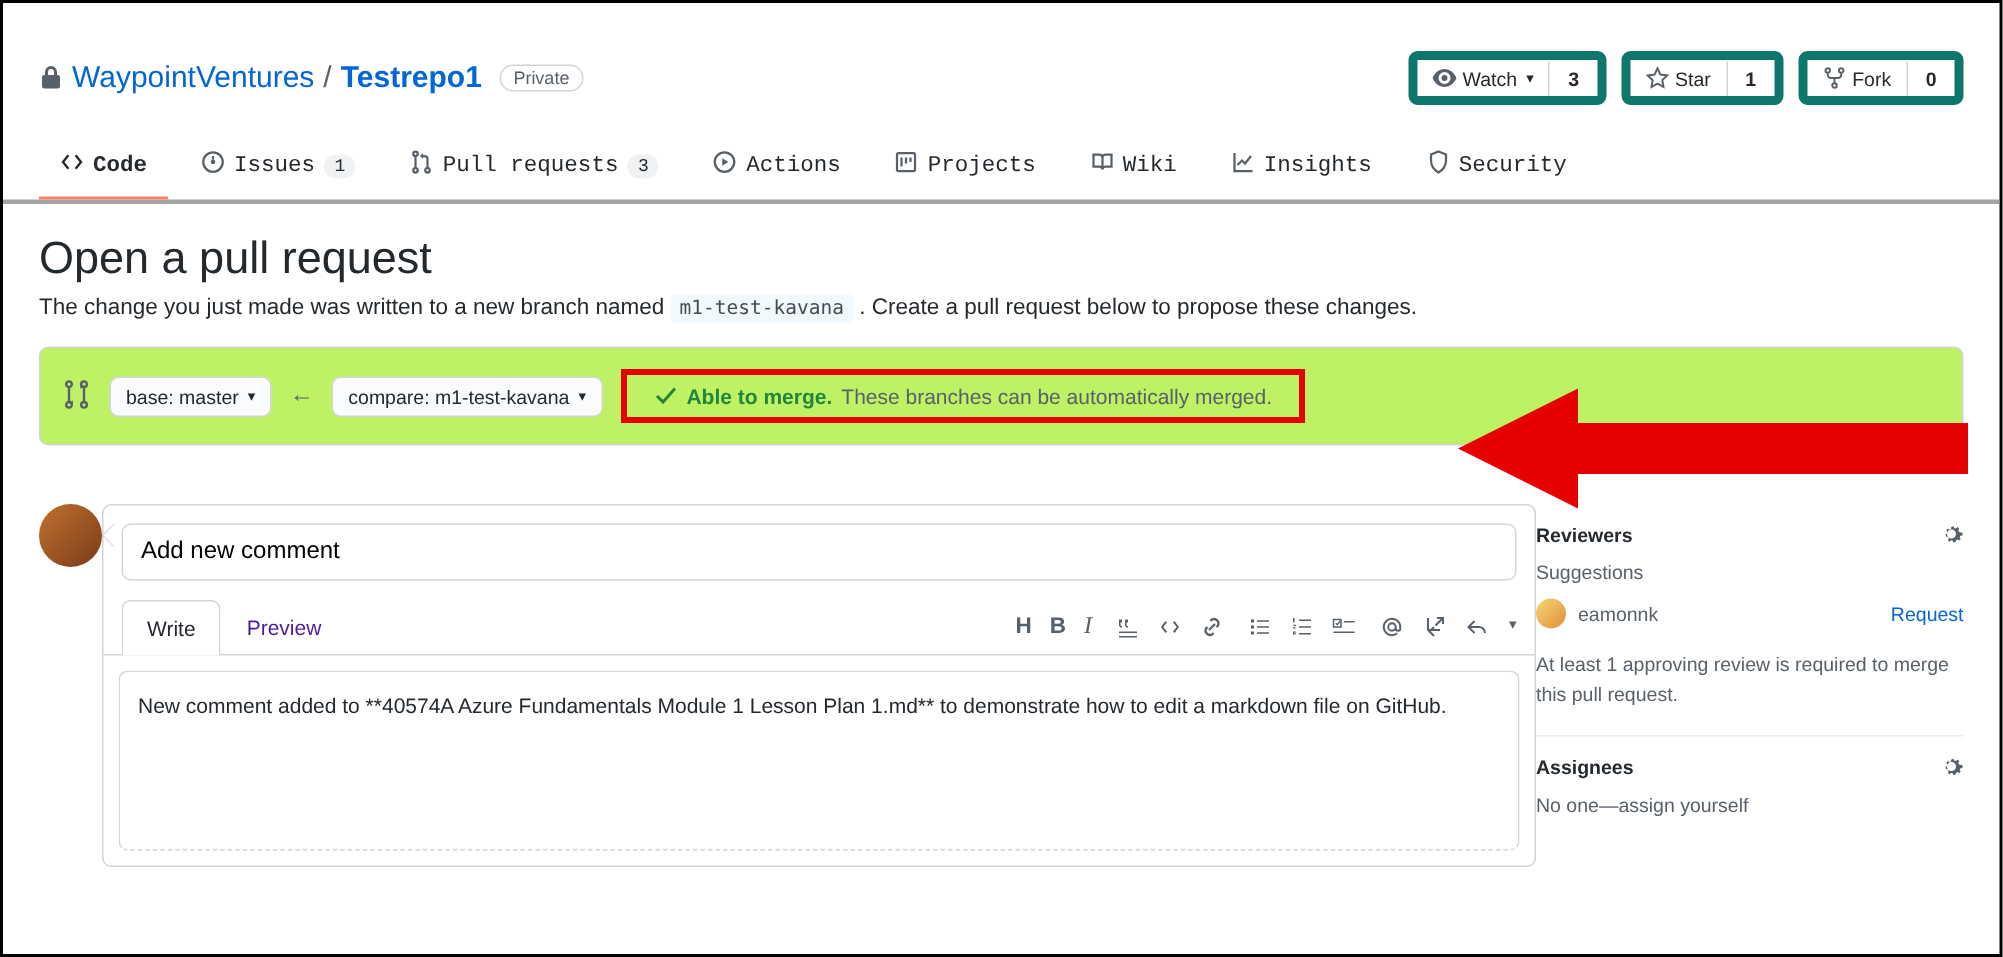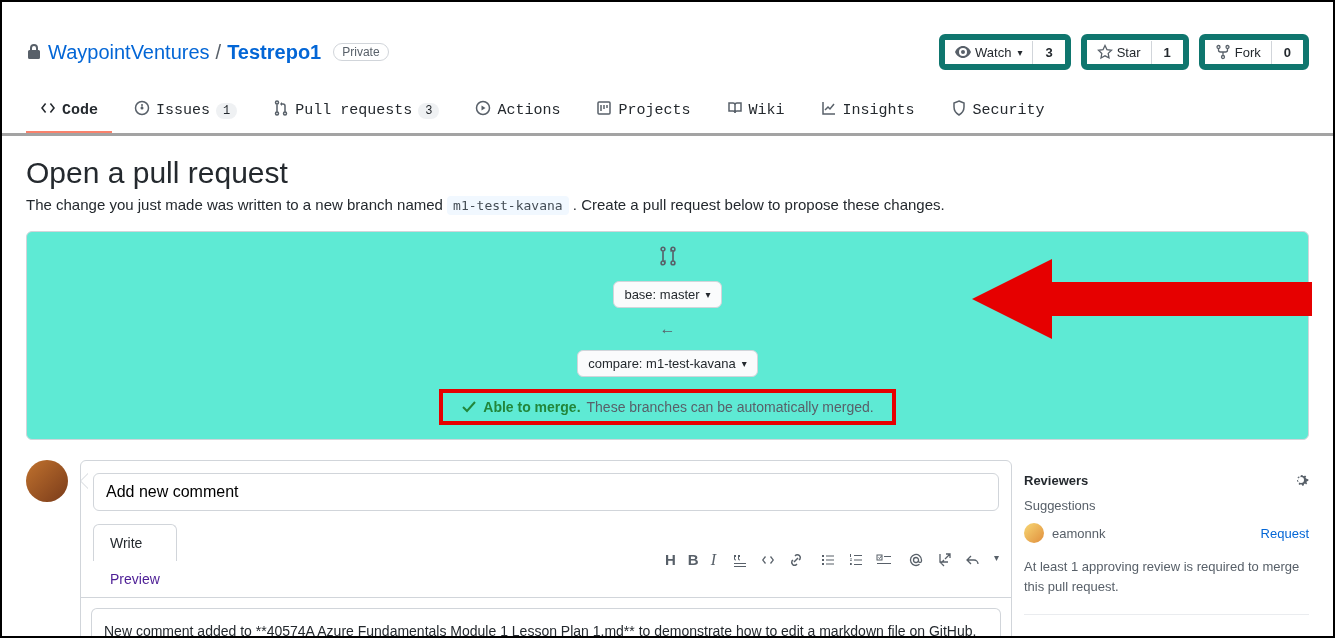--- a/index.html
+++ b/index.html
@@ -19,37 +19,37 @@
 .nav { display: flex; gap: 8px; padding: 0 24px; margin-top: 20px; border-bottom: 3px solid #a3a3a3; font-family: Liberation Mono, monospace; }
 .nav-item { display: flex; align-items: center; gap: 6px; padding: 10px 14px; font-size: 15px; color: #24292e; cursor: pointer; border-bottom: 2px solid transparent; }
 .nav-item.active { border-bottom-color: #f9826c; font-weight: 600; }
 .nav-item .nico { color: #586069; }
 .nav-item.active .nico { color: #24292e; }
 .counter { background: #eff1f3; border-radius: 10px; padding: 1px 7px; font-size: 12px; color: #24292e; }
 .main { padding: 20px 24px 0 24px; }
 h1 { font-size: 30px; font-weight: 400; margin-bottom: 6px; }
 .subtitle { font-size: 15px; color: #24292e; }
 .code-chip { background: #f1f8ff; color: #444d56; font-family: SFMono-Regular, Consolas, monospace; font-size: 13px; border-radius: 4px; padding: 2px 6px; }
-.compare-bar { margin-top: 18px; border: 1px solid #d1d5da; border-radius: 6px; padding: 14px 14px; display: flex; align-items: center; gap: 12px; background: #5eead4; position: relative; flex-direction: column; }
+.compare-bar { margin-top: 18px; border: 1px solid #d1d5da; border-radius: 6px; padding: 14px 14px; display: flex; align-items: center; gap: 12px; background: #bef264; position: relative; }
 .gi-icon { color: #586069; }
 .sel-btn { background: #fafbfc; border: 1px solid #d1d5da; border-radius: 6px; padding: 5px 10px; font-size: 13px; display: flex; align-items: center; gap: 4px; cursor: pointer; }
 .arrow-sep { color: #586069; font-size: 16px; }
 .merge-box { border: 4px solid #e60000; padding: 6px 18px; display: flex; align-items: center; gap: 6px; }
 .merge-green { color: #22863a; font-weight: 600; }
 .merge-text { color: #586069; }
 .big-arrow { position: absolute; top: 252px; left: 970px; }
-.content-row { display: flex; gap: 12px; margin-top: 20px; }
+.content-row { display: flex; gap: 0; margin-top: 39px; }
 .avatar { width: 42px; height: 42px; border-radius: 50%; background: linear-gradient(135deg, #c0722e, #7a3b1a); flex-shrink: 0; }
 .comment-box { flex: 1; border: 1px solid #d1d5da; border-radius: 6px; position: relative; }
 .comment-box::before { content: ''; position: absolute; left: -9px; top: 12px; border: 8px solid transparent; border-right-color: #d1d5da; }
 .comment-box::after { content: ''; position: absolute; left: -7px; top: 13px; border: 7px solid transparent; border-right-color: #fff; }
 .title-input-wrap { padding: 12px; }
 .title-input { width: 100%; border: 1px solid #d1d5da; border-radius: 6px; padding: 9px 12px; font-size: 16px; background: #fff; }
 .tab-bar { display: flex; align-items: center; justify-content: space-between; padding: 0 12px; }
-.tab-bar-left { display: flex; flex-direction: column; }
+.tab-bar-left { display: flex; }
 .tab { padding: 10px 16px; font-size: 14px; cursor: pointer; border: 1px solid transparent; border-bottom: none; border-radius: 6px 6px 0 0; background: transparent; }
 .tab.active { border-color: #d1d5da; background: #fff; position: relative; top: 1px; }
 .tab:not(.active) { color: #4c1d95; }
 .toolbar { display: flex; gap: 16px; align-items: center; color: #586069; }
 .toolbar .grp { display: flex; gap: 12px; }
 .toolbar svg, .toolbar .ti { width: 16px; height: 16px; cursor: pointer; }
 .body-wrap { border-top: 1px solid #d1d5da; margin: 0; }
 .body-area { margin: 10px; border: 1px solid #d1d5da; border-radius: 6px; border-bottom-style: dashed; padding: 12px; font-size: 14px; min-height: 120px; background: #fff; line-height: 1.5; }
 .sidebar { width: 285px; flex-shrink: 0; font-size: 13px; color: #586069; }
 .side-sec { border-bottom: 1px solid #eaecef; padding: 12px 0 18px 0; }
@@ -269,20 +269,26 @@
         <div class="reviewer-row">
           <div class="reviewer-left">
             <div class="rv-avatar"></div>
             <span>eamonnk</span>
           </div>
           <a>Request</a>
         </div>
         <div class="side-note">At least 1 approving review is required to merge this pull request.</div>
       </div>
       <div class="side-sec" style="border-bottom:none">
+        <div class="side-head">
+          <span>Assignees</span>
+          <svg width="16" height="16" viewBox="0 0 16 16">
+              <path fill="#586069" d="M8 5a3 3 0 100 6 3 3 0 000-6zm6.3 2l1.2.4-.3 1.6-1.3.2c-.1.4-.3.8-.5 1.1l.8 1-1.1 1.1-1-.8c-.3.2-.7.4-1.1.5l-.2 1.3-1.6.3-.4-1.2c-.4 0-.8-.1-1.1-.3l-1 .9-1.2-1 .7-1.1c-.2-.3-.4-.7-.5-1.1l-1.3-.1-.4-1.6 1.2-.5c0-.4.1-.8.2-1.1l-.9-1 1-1.2 1.1.7c.3-.2.7-.4 1.1-.5l.1-1.3 1.6-.4.5 1.2c.4 0 .8.1 1.1.2l1-.9 1.2 1-.7 1.1c.2.3.4.7.5 1.1z"></path>
+            </svg>
+        </div>
         <div class="side-sub">No one—assign yourself</div>
       </div>
     </div>
   </div>
 </div>
 
 <svg class="big-arrow" width="350" height="110">
   <polygon points="0,45 80,5 80,28 340,28 340,62 80,62 80,85" fill="#e60000"></polygon>
 </svg>
 

